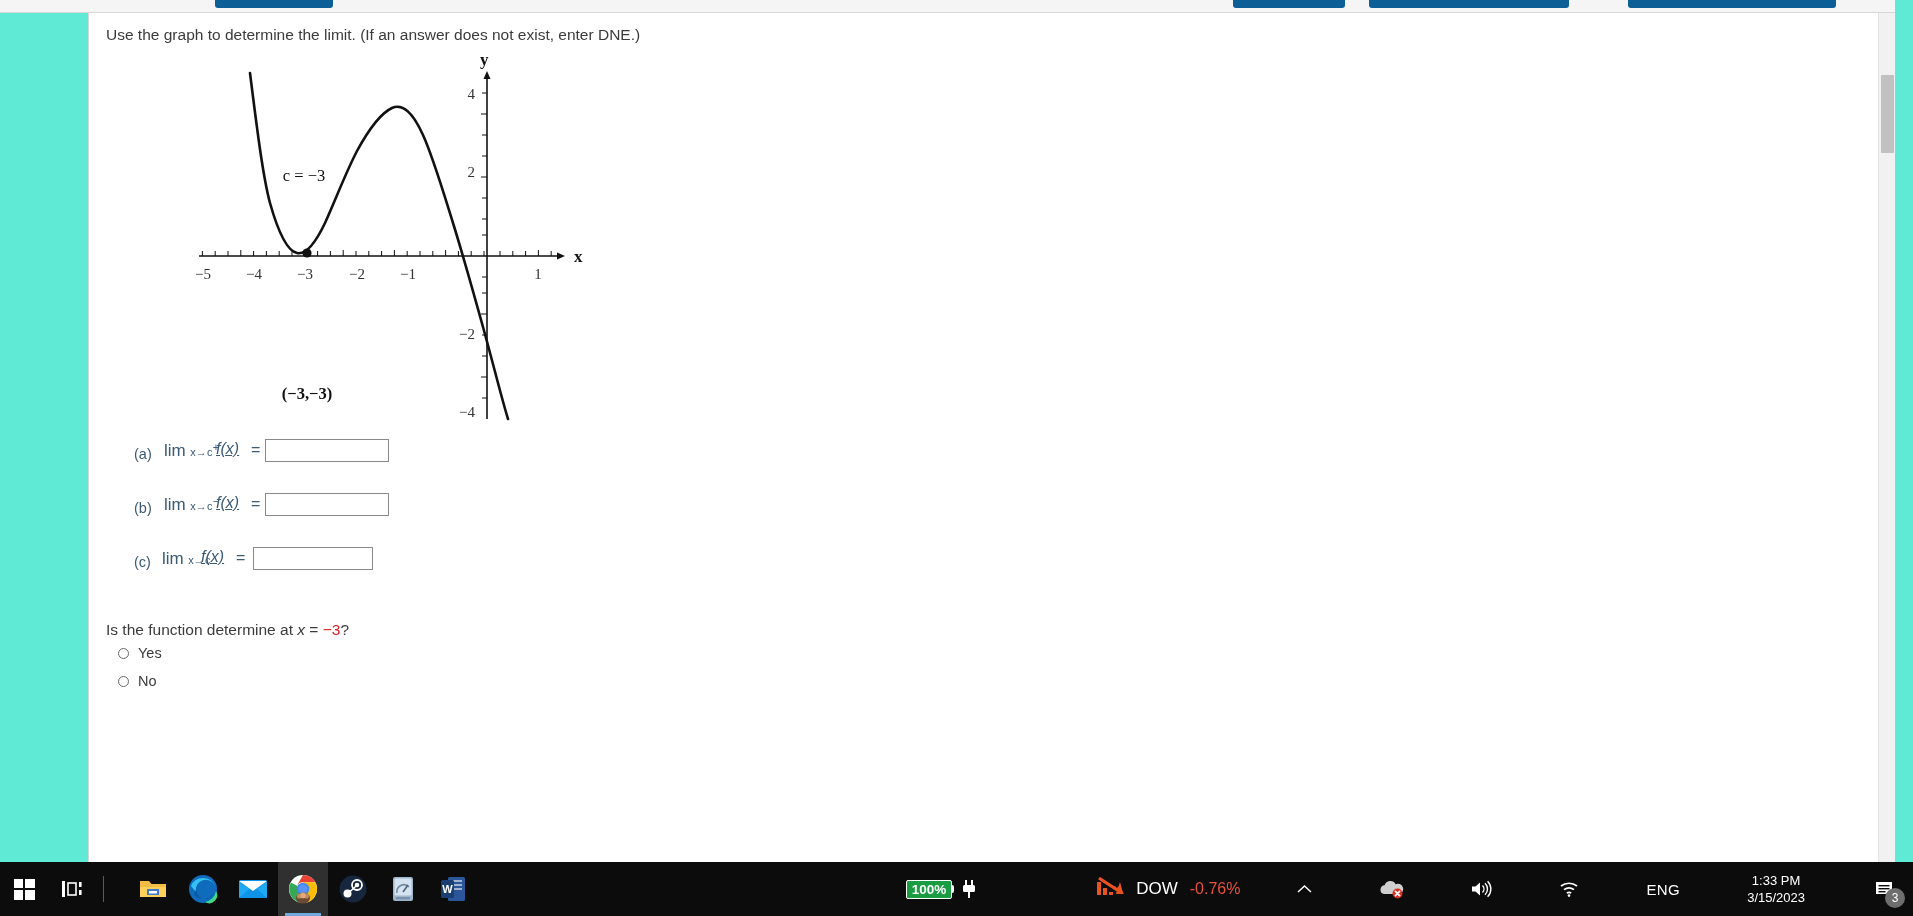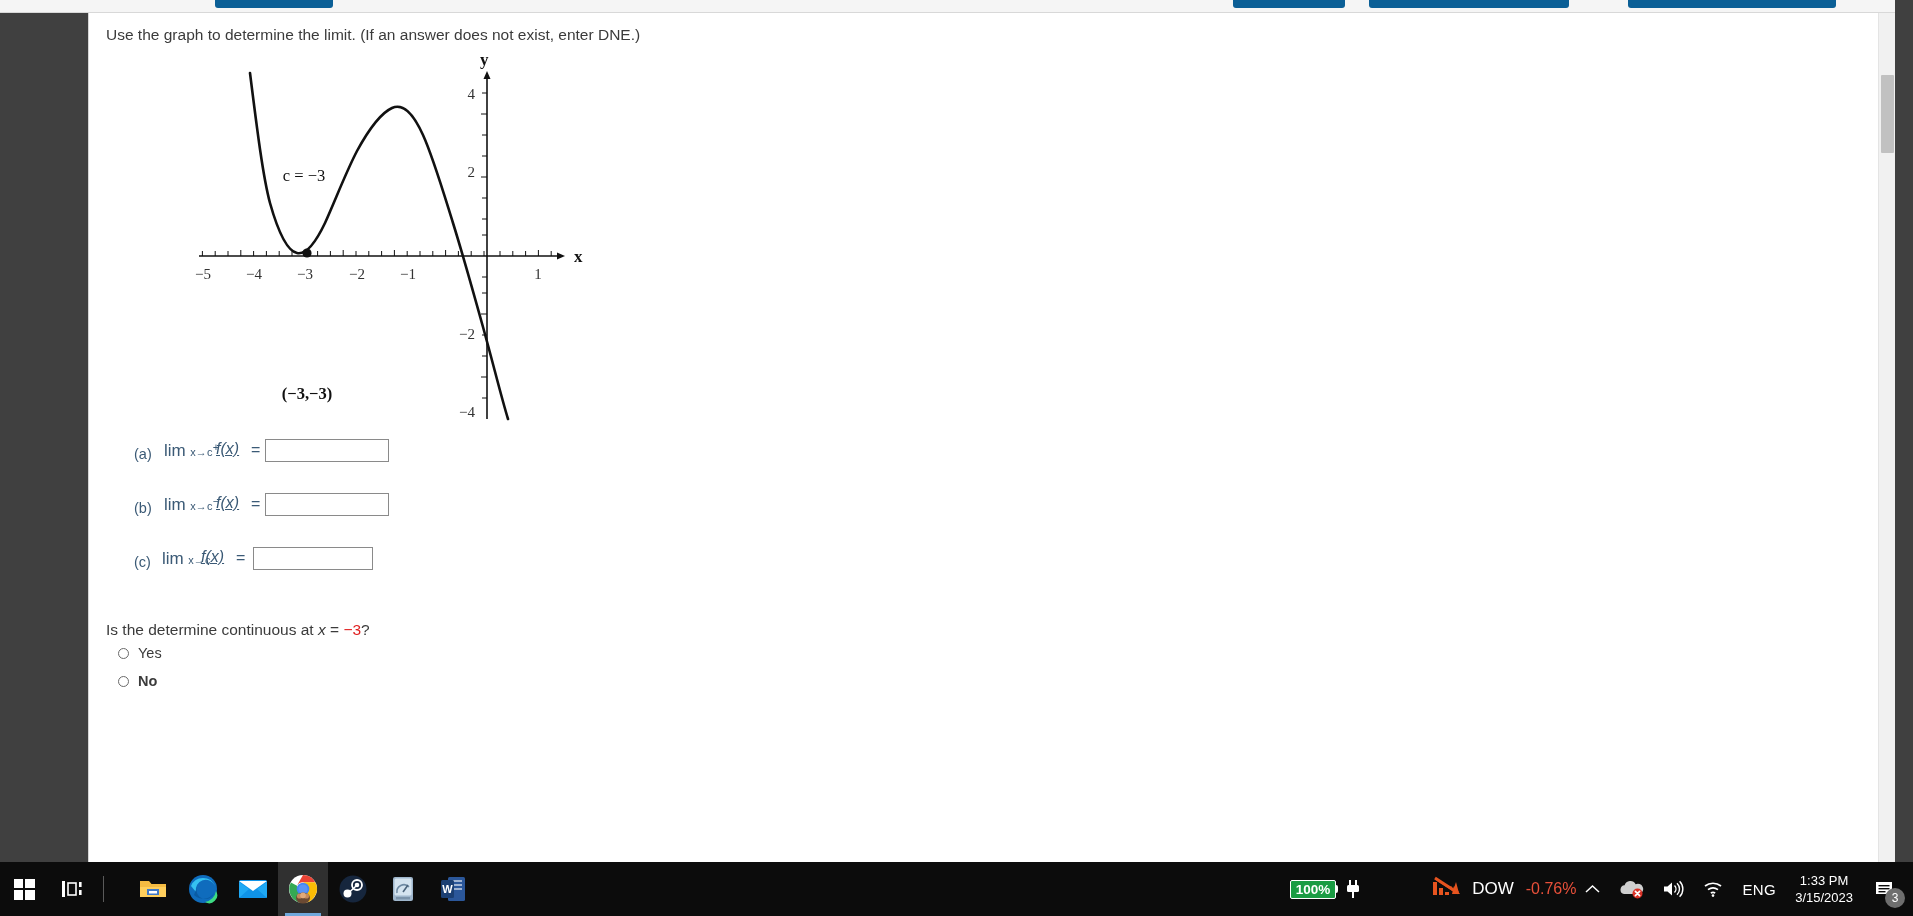--- a/index.html
+++ b/index.html
@@ -8,21 +8,21 @@
     width: 1913px; height: 916px;
     overflow: hidden;
     background: #ffffff;
     font-family: "Liberation Sans", sans-serif;
   }
 
   #page {
     position: relative;
     width: 1913px;
     height: 916px;
-    background: #404040;
+    background: #5eead4;
   }
 
   
   .top-strip {
     position: absolute;
     left: 0; top: 0;
     width: 1895px; height: 13px;
     background: #f5f5f5;
     border-bottom: 1px solid #d8d8d8;
   }
@@ -159,21 +159,21 @@
   .cont-q .red { color: #e02020; }
 
   .radio-row {
     position: absolute;
     left: 29px;
     display: flex;
     align-items: center;
     gap: 9px;
   }
   .radio-row.r1 { top: 632px; }
-  .radio-row.r2 { top: 660px; font-weight: bold; }
+  .radio-row.r2 { top: 660px; }
   .radio-circle {
     width: 11px; height: 11px;
     border: 1.3px solid #6a6a6a;
     border-radius: 50%;
     background: #fff;
     flex: none;
   }
   .radio-text {
     font-size: 14.5px;
     color: #3b3b3b;
@@ -286,20 +286,21 @@
     height: 3px;
     background: #6fa8dc;
   }
 
   .tray {
     margin-left: auto;
     display: flex;
     align-items: center;
     height: 54px;
     padding-right: 6px;
+    gap: 48px;
   }
   .battery-badge {
     display: flex;
     align-items: center;
     margin-right: 6px;
   }
   .batt-body {
     background: #1a9c43;
     color: #ffffff;
     font-size: 13.5px;
@@ -510,21 +511,21 @@
         <span class="lim-block">
           <span class="lim-main">lim</span>
           <span class="lim-sub"><span>x→c</span><sup></sup></span>
         </span>
         <span class="fx">f(x)</span>
         <span class="eq">=</span>
         <input class="ans-input" type="text" value="" placeholder="" style="">
       </div>
     </div>
 
-    <div class="cont-q"><span>Is the determine continuous at </span><span class="italic-x">x</span><span> = </span><span class="red">−3</span><span>?</span></div>
+    <div class="cont-q"><span>Is the function determine at </span><span class="italic-x">x</span><span> = </span><span class="red">−3</span><span>?</span></div>
 
     <div class="radio-row r1">
       <span class="radio-circle"></span>
       <span class="radio-text">Yes</span>
     </div>
     <div class="radio-row r2">
       <span class="radio-circle"></span>
       <span class="radio-text">No</span>
     </div>
 

